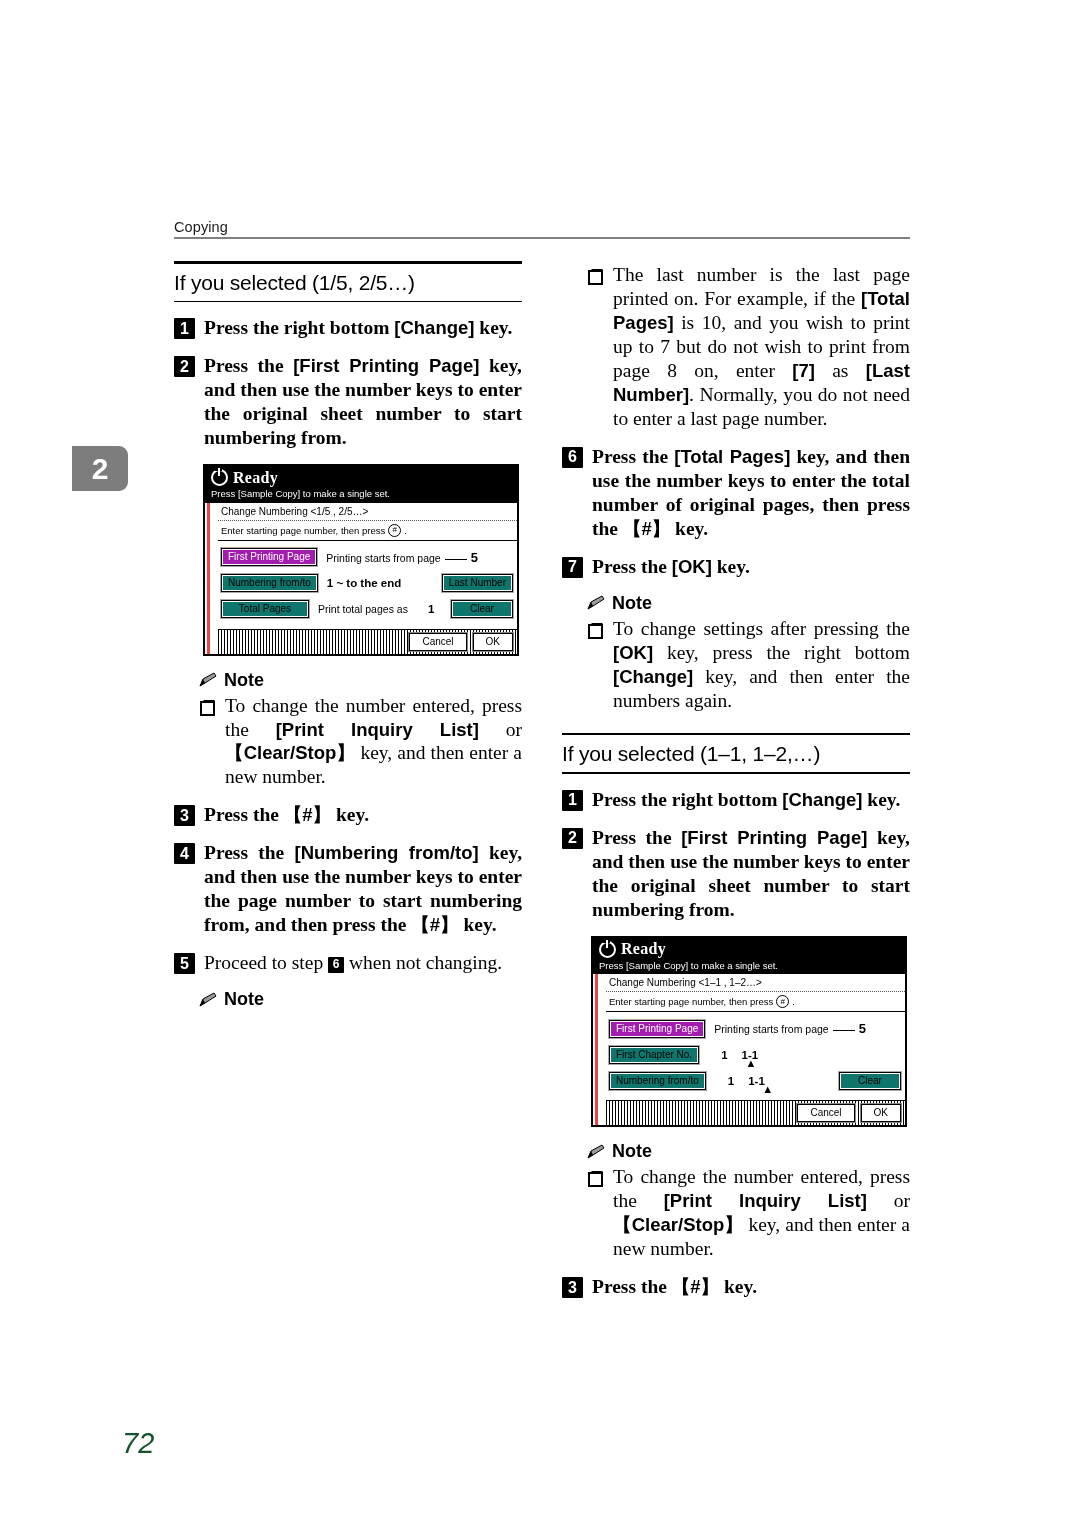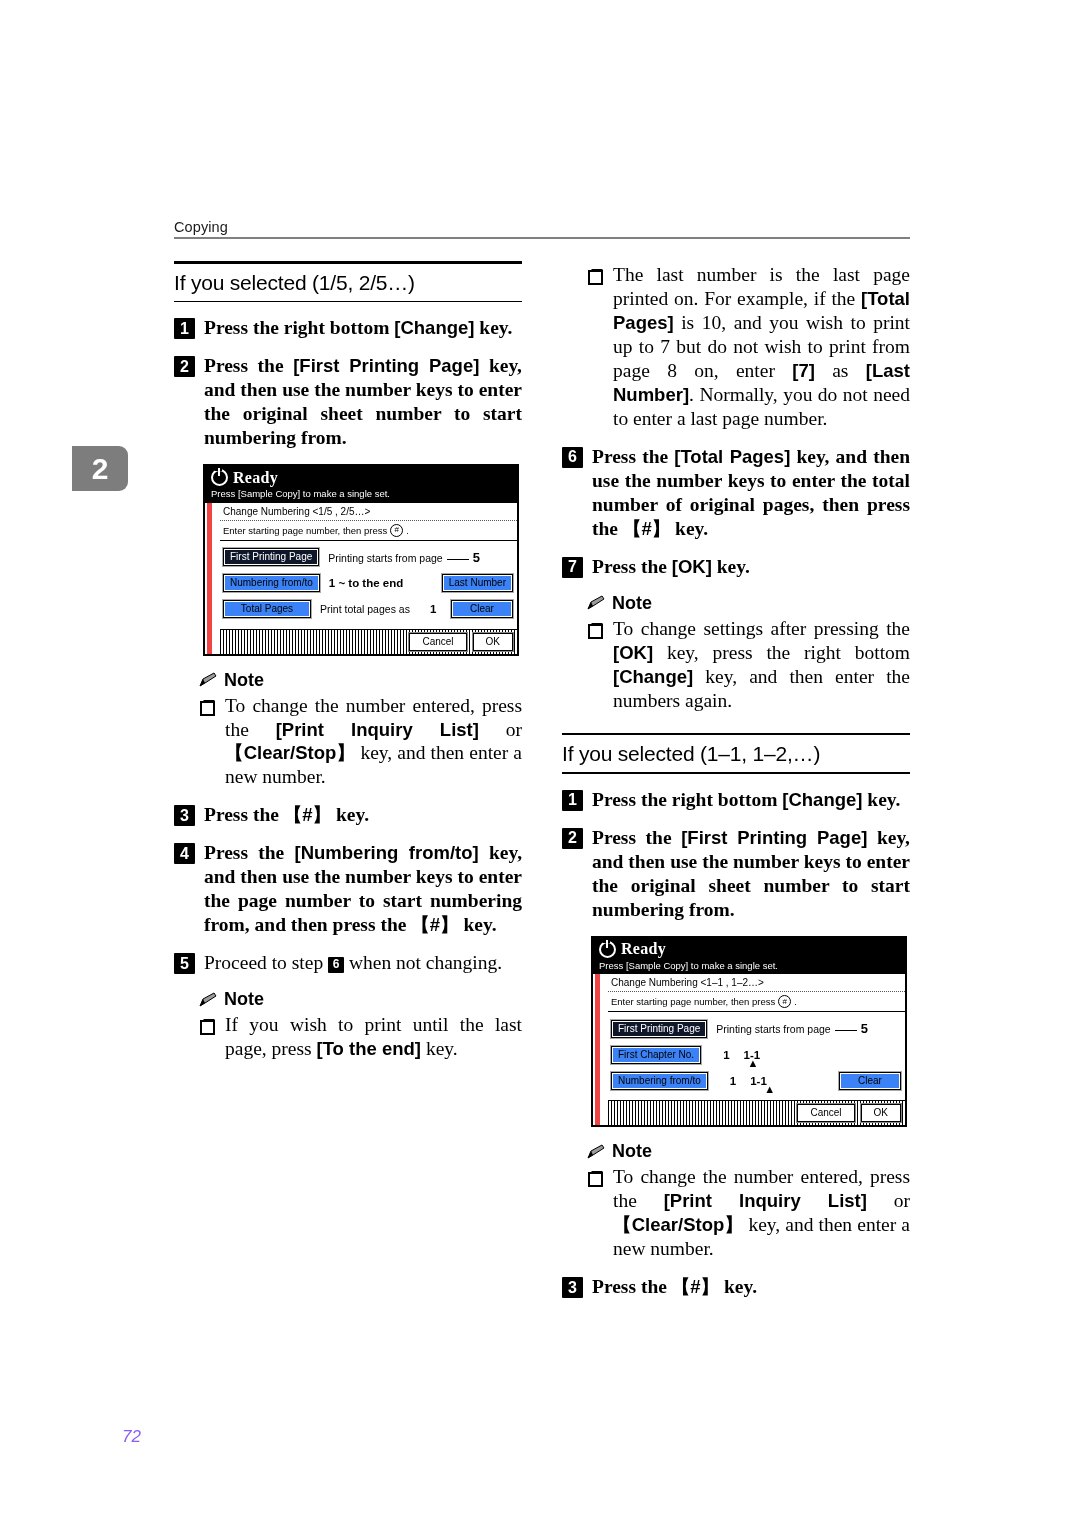--- a/index.html
+++ b/index.html
@@ -64,22 +64,22 @@
     line-height: 1;
   }
 
   
   .folio {
     position: absolute;
     left: 122px;
     top: 1366px;
     font-family: "Liberation Sans", sans-serif;
     font-style: italic;
-    font-size: 17px;
-    color: #8b5cf6;
+    font-size: 29px;
+    color: #14532d;
   }
 
   
   .col {
     position: absolute;
     top: 200px;
     width: 348px;
   }
   .col-left  { left: 174px; }
   .col-right { left: 562px; }
@@ -263,21 +263,21 @@
   }
   .lcd-substatus {
     font-size: 9.5px;
     margin-top: 3px;
     line-height: 1;
     white-space: nowrap;
   }
   .lcd-body {
     padding: 0 0 0 8px;
     background: #fff;
-    border-left: 5px solid #ef4444;
+    border-left: 3px solid #ef4444;
     margin-left: 2px;
   }
   .lcd-crumb {
     font-size: 10px;
     padding: 3px 0 3px 3px;
     border-bottom: 1px dotted #555;
     white-space: nowrap;
   }
   .lcd-prompt {
     font-size: 9.5px;
@@ -303,32 +303,32 @@
   }
   .lcd-row {
     display: flex;
     align-items: center;
     margin-bottom: 7px;
     min-height: 19px;
     font-size: 10.5px;
   }
   .lbtn {
     border: 1.5px solid #000;
-    background: #3b82f6;
+    background: #0f766e;
     font-size: 10px;
     padding: 3px 6px;
     text-align: center;
     min-width: 88px;
     box-sizing: border-box;
     line-height: 1;
     box-shadow: inset 0 0 0 1px #fff, 0 0 0 1px #aaa;
     white-space: nowrap;
   }
   .lbtn.sel {
-    background: #0f172a;
+    background: #a21caf;
     color: #fff;
   }
   .lbtn.sm { min-width: 62px; }
   .lrow-text {
     font-size: 10.5px;
     margin-left: 9px;
     white-space: nowrap;
     display: flex;
     align-items: baseline;
     gap: 4px;
@@ -500,24 +500,20 @@
       <span class="cont"><span>Proceed to step </span><span class="inline-num">6</span><span> when not changing.</span></span>
     </div>
 
     <div class="note">
       <div class="note-head">
         <svg class="pencil-icon" viewBox="0 0 19 16">
           <polygon points="2,14 5,7 16,1 18,4 7,11" fill="#9a9a9a" stroke="#000" stroke-width="1"></polygon>
           <polygon points="2,14 5,7 7,11" fill="#000"></polygon>
         </svg>
         <span>Note</span>
-      </div>
-      <div class="note-item">
-        <span class="note-bullet"></span>
-        <span>If you wish to print until the last page, press </span><span class="key">[To the end]</span><span> key.</span>
       </div>
     </div>
 
   </div>
 
   <div class="col col-right">
 
     <div class="note-item" style="margin-top:2px;">
       <span class="note-bullet"></span>
       <span>The last number is the last page printed on. For example, if the </span><span class="key">[Total Pages]</span><span> is 10, and you wish to print up to 7 but do not wish to print from page 8 on, enter </span><span class="key">[7]</span><span> as </span><span class="key">[Last Number]</span><span>. Normally, you do not need to enter a last page number.</span>

